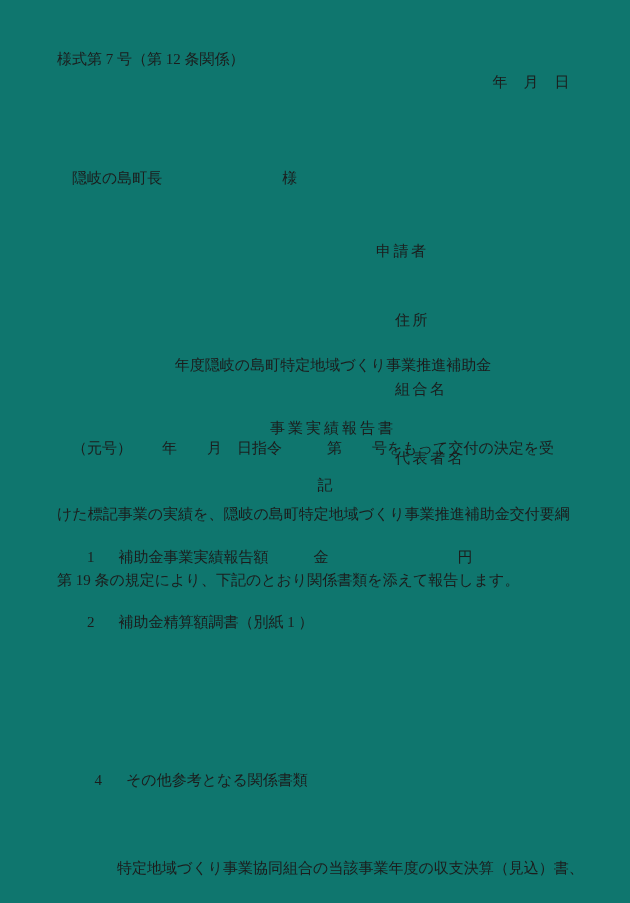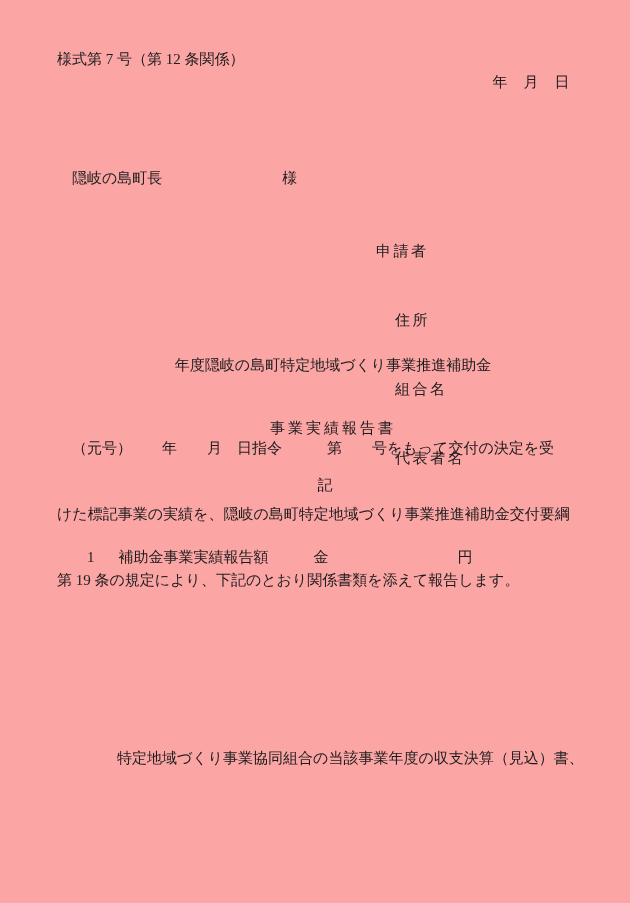--- a/index.html
+++ b/index.html
@@ -4,21 +4,21 @@
 <style>
   html, body {
     margin: 0;
     padding: 0;
     background: #ffffff;
   }
   .page {
     position: relative;
     width: 630px;
     height: 903px;
-    background: #fca5a5;
+    background: #0f766e;
     color: #1c1c1c;
     font-family: "Liberation Serif", "DejaVu Serif", serif;
     font-size: 15px;
     line-height: 22px;
     overflow: hidden;
   }
   .line { position: absolute; white-space: pre; }
 
   .form-number   { top: 48px;  left: 57px; }
   .date-line     { top: 71px;  right: 60px; letter-spacing: 0.5px; }
@@ -81,23 +81,29 @@
     <div>けた標記事業の実績を、隠岐の島町特定地域づくり事業推進補助金交付要綱</div>
     <div>第 19 条の規定により、下記のとおり関係書類を添えて報告します。</div>
   </div>
 
   <div class="line record-head">記</div>
 
   <div class="line item item-1">
     <span>1</span><span class="gap-num"></span><span>補助金事業実績報告額</span><span class="gap-a"></span><span>金</span><span class="gap-b"></span><span>円</span>
   </div>
 
+  <div class="line item item-2">
+    <span>2</span><span class="gap-num"></span><span>補助金精算額調書（別紙 1 ）</span>
+  </div>
 
 
   <div class="line item-4">
+    <div class="head">
+      <span>4</span><span class="gap-num"></span><span>その他参考となる関係書類</span>
+    </div>
     <div class="l-deep">特定地域づくり事業協同組合の当該事業年度の収支決算（見込）書、</div>
     
     
     
     
   </div>
 
 </div>
 
 </body></html>

